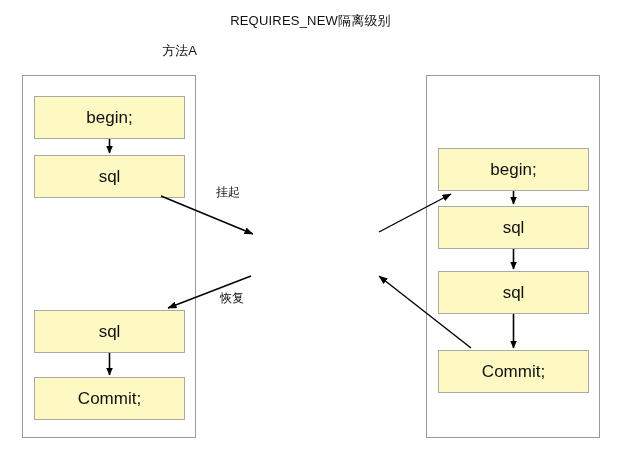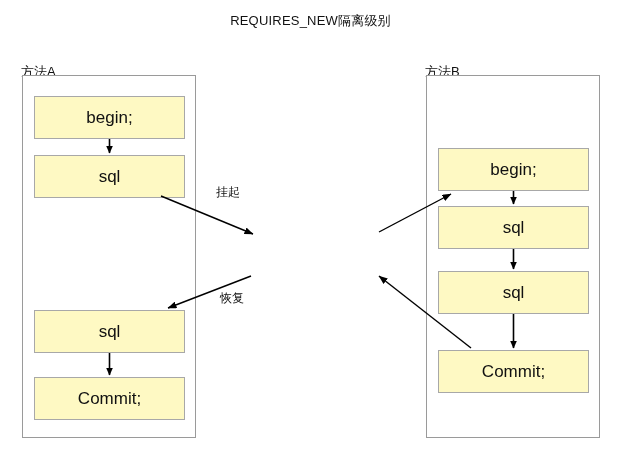--- a/index.html
+++ b/index.html
@@ -31,25 +31,24 @@
     text-align: center;
     font-size: 13px;
     letter-spacing: 0.2px;
     color: #111111;
     white-space: nowrap;
   }
   .col-title {
     position: absolute;
     top: 42px;
     width: 176px;
-    text-align: left;
+    text-align: right;
     font-size: 13px;
     color: #111111;
     white-space: nowrap;
-    margin-top: 21px;
   }
   .col-title.left  { left: 20px; }
   .col-title.right { left: 424px; }
 
   
   .lane {
     position: absolute;
     top: 75px;
     width: 174px;
     height: 363px;
@@ -138,21 +137,20 @@
   }
 </style>
 </head>
 <body>
 
 <div id="stage">
 
   <div class="diagram-title">REQUIRES_NEW隔离级别</div>
 
   <div class="col-title left">方法A</div>
-  <div class="col-title right">方法B</div>
 
   <div class="lane left"></div>
   <div class="lane right"></div>
 
   <div class="step" id="step-l-begin">begin;</div>
   <div class="step" id="step-l-sql1">sql</div>
   <div class="step" id="step-l-sql2">sql</div>
   <div class="step" id="step-l-commit">Commit;</div>
 
   <div class="step" id="step-r-begin">begin;</div>

